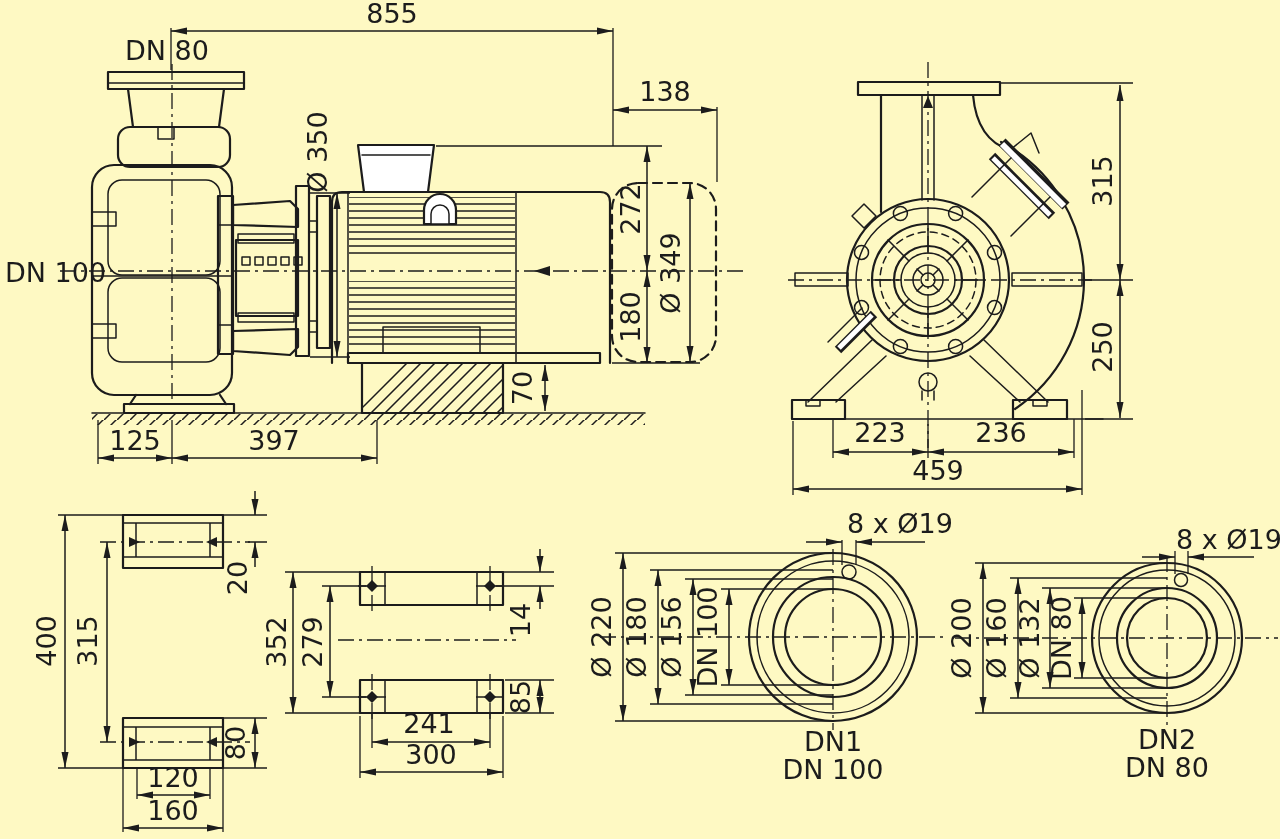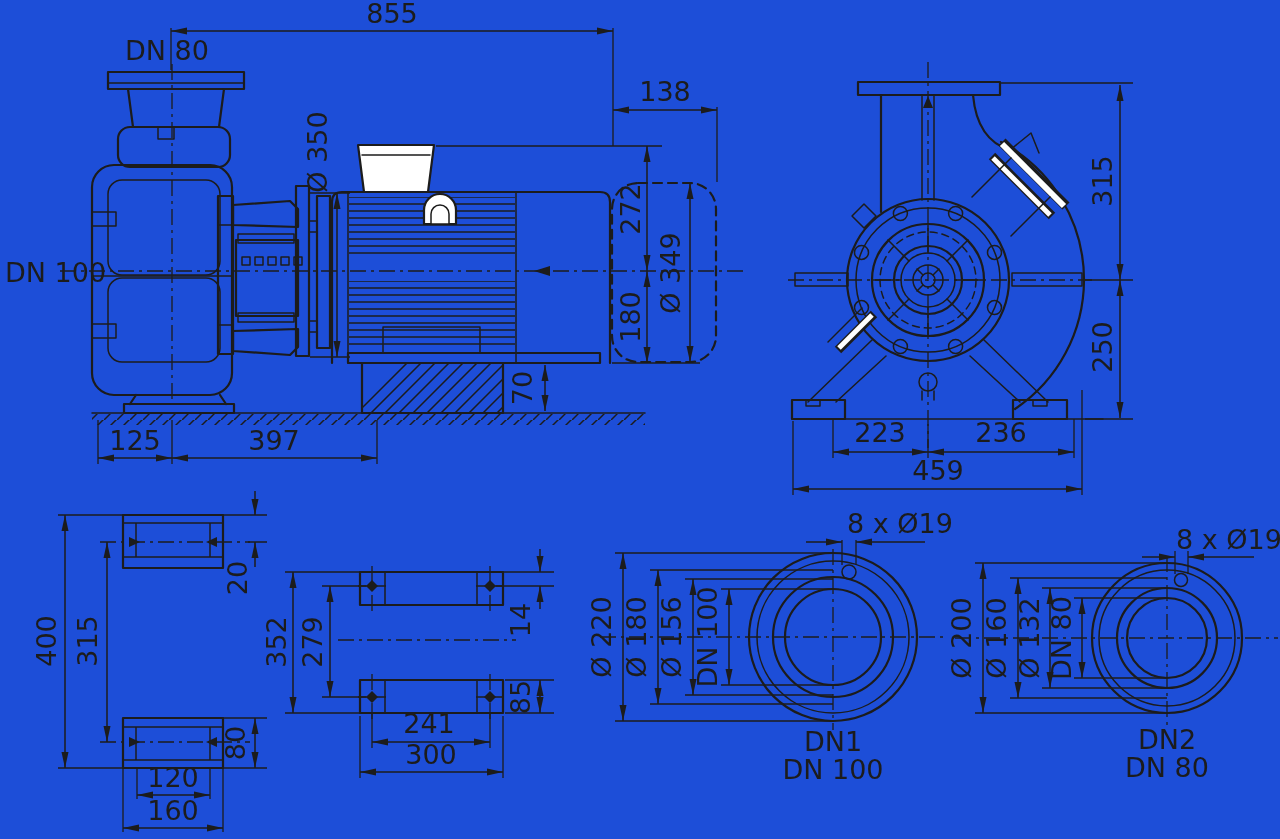--- a/index.html
+++ b/index.html
@@ -1,16 +1,16 @@
 <!DOCTYPE html>
 <html><head>
 <meta charset="utf-8">
 <style>
   html,body{margin:0;padding:0;background:#ffffff;}
-  .stage{width:1280px;height:839px;background:#1d4ed8;position:relative;overflow:hidden;}
+  .stage{width:1280px;height:839px;background:#fef9c3;position:relative;overflow:hidden;}
   svg{display:block;}
   .art{stroke:#1c1c1c;stroke-width:2.2;fill:none;stroke-linecap:round;stroke-linejoin:round;}
   .thin{stroke-width:1.5;}
   .dim{stroke:#1c1c1c;stroke-width:1.5;fill:none;}
   .ext{stroke:#1c1c1c;stroke-width:1.3;fill:none;}
   .cl{stroke:#1c1c1c;stroke-width:1.3;fill:none;stroke-dasharray:16 5 3 5;}
   .dash{stroke-dasharray:9 6;}
   .dash2{stroke-dasharray:7 5;}
   .lbl{font-family:"DejaVu Sans","Liberation Sans",sans-serif;font-size:27px;fill:#1c1c1c;}
   .solid{fill:#1c1c1c;stroke:none;}

